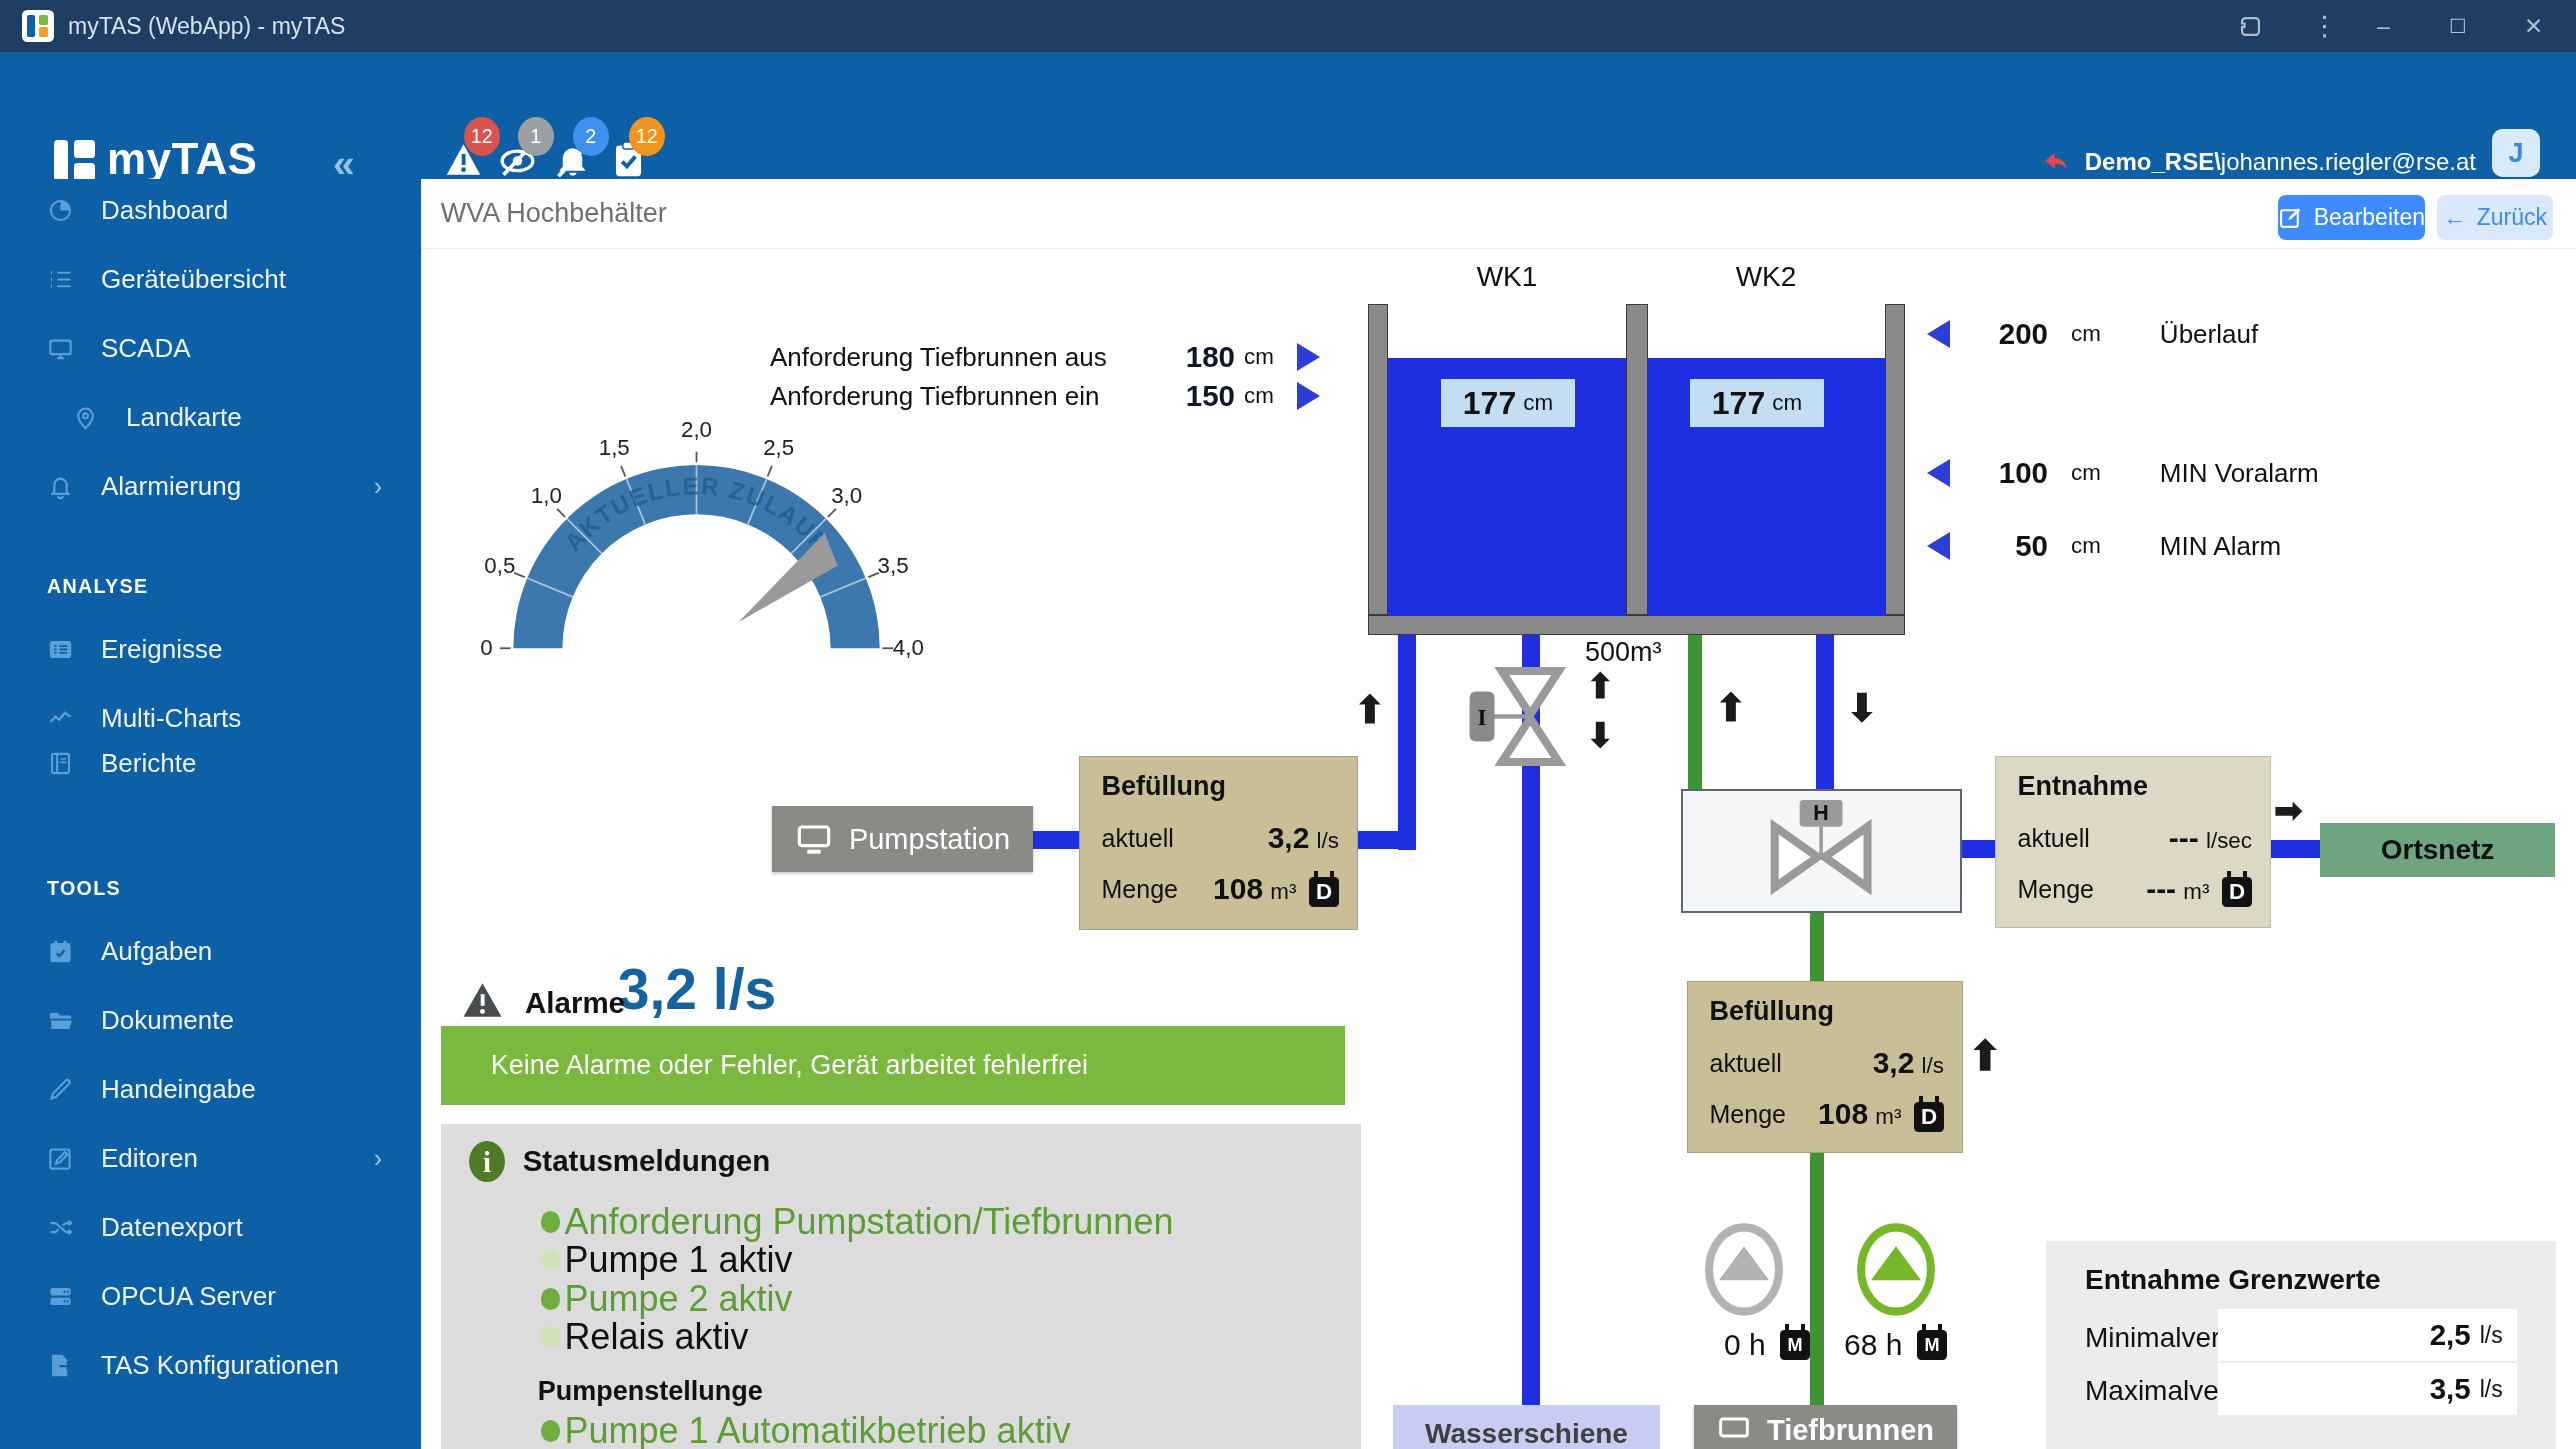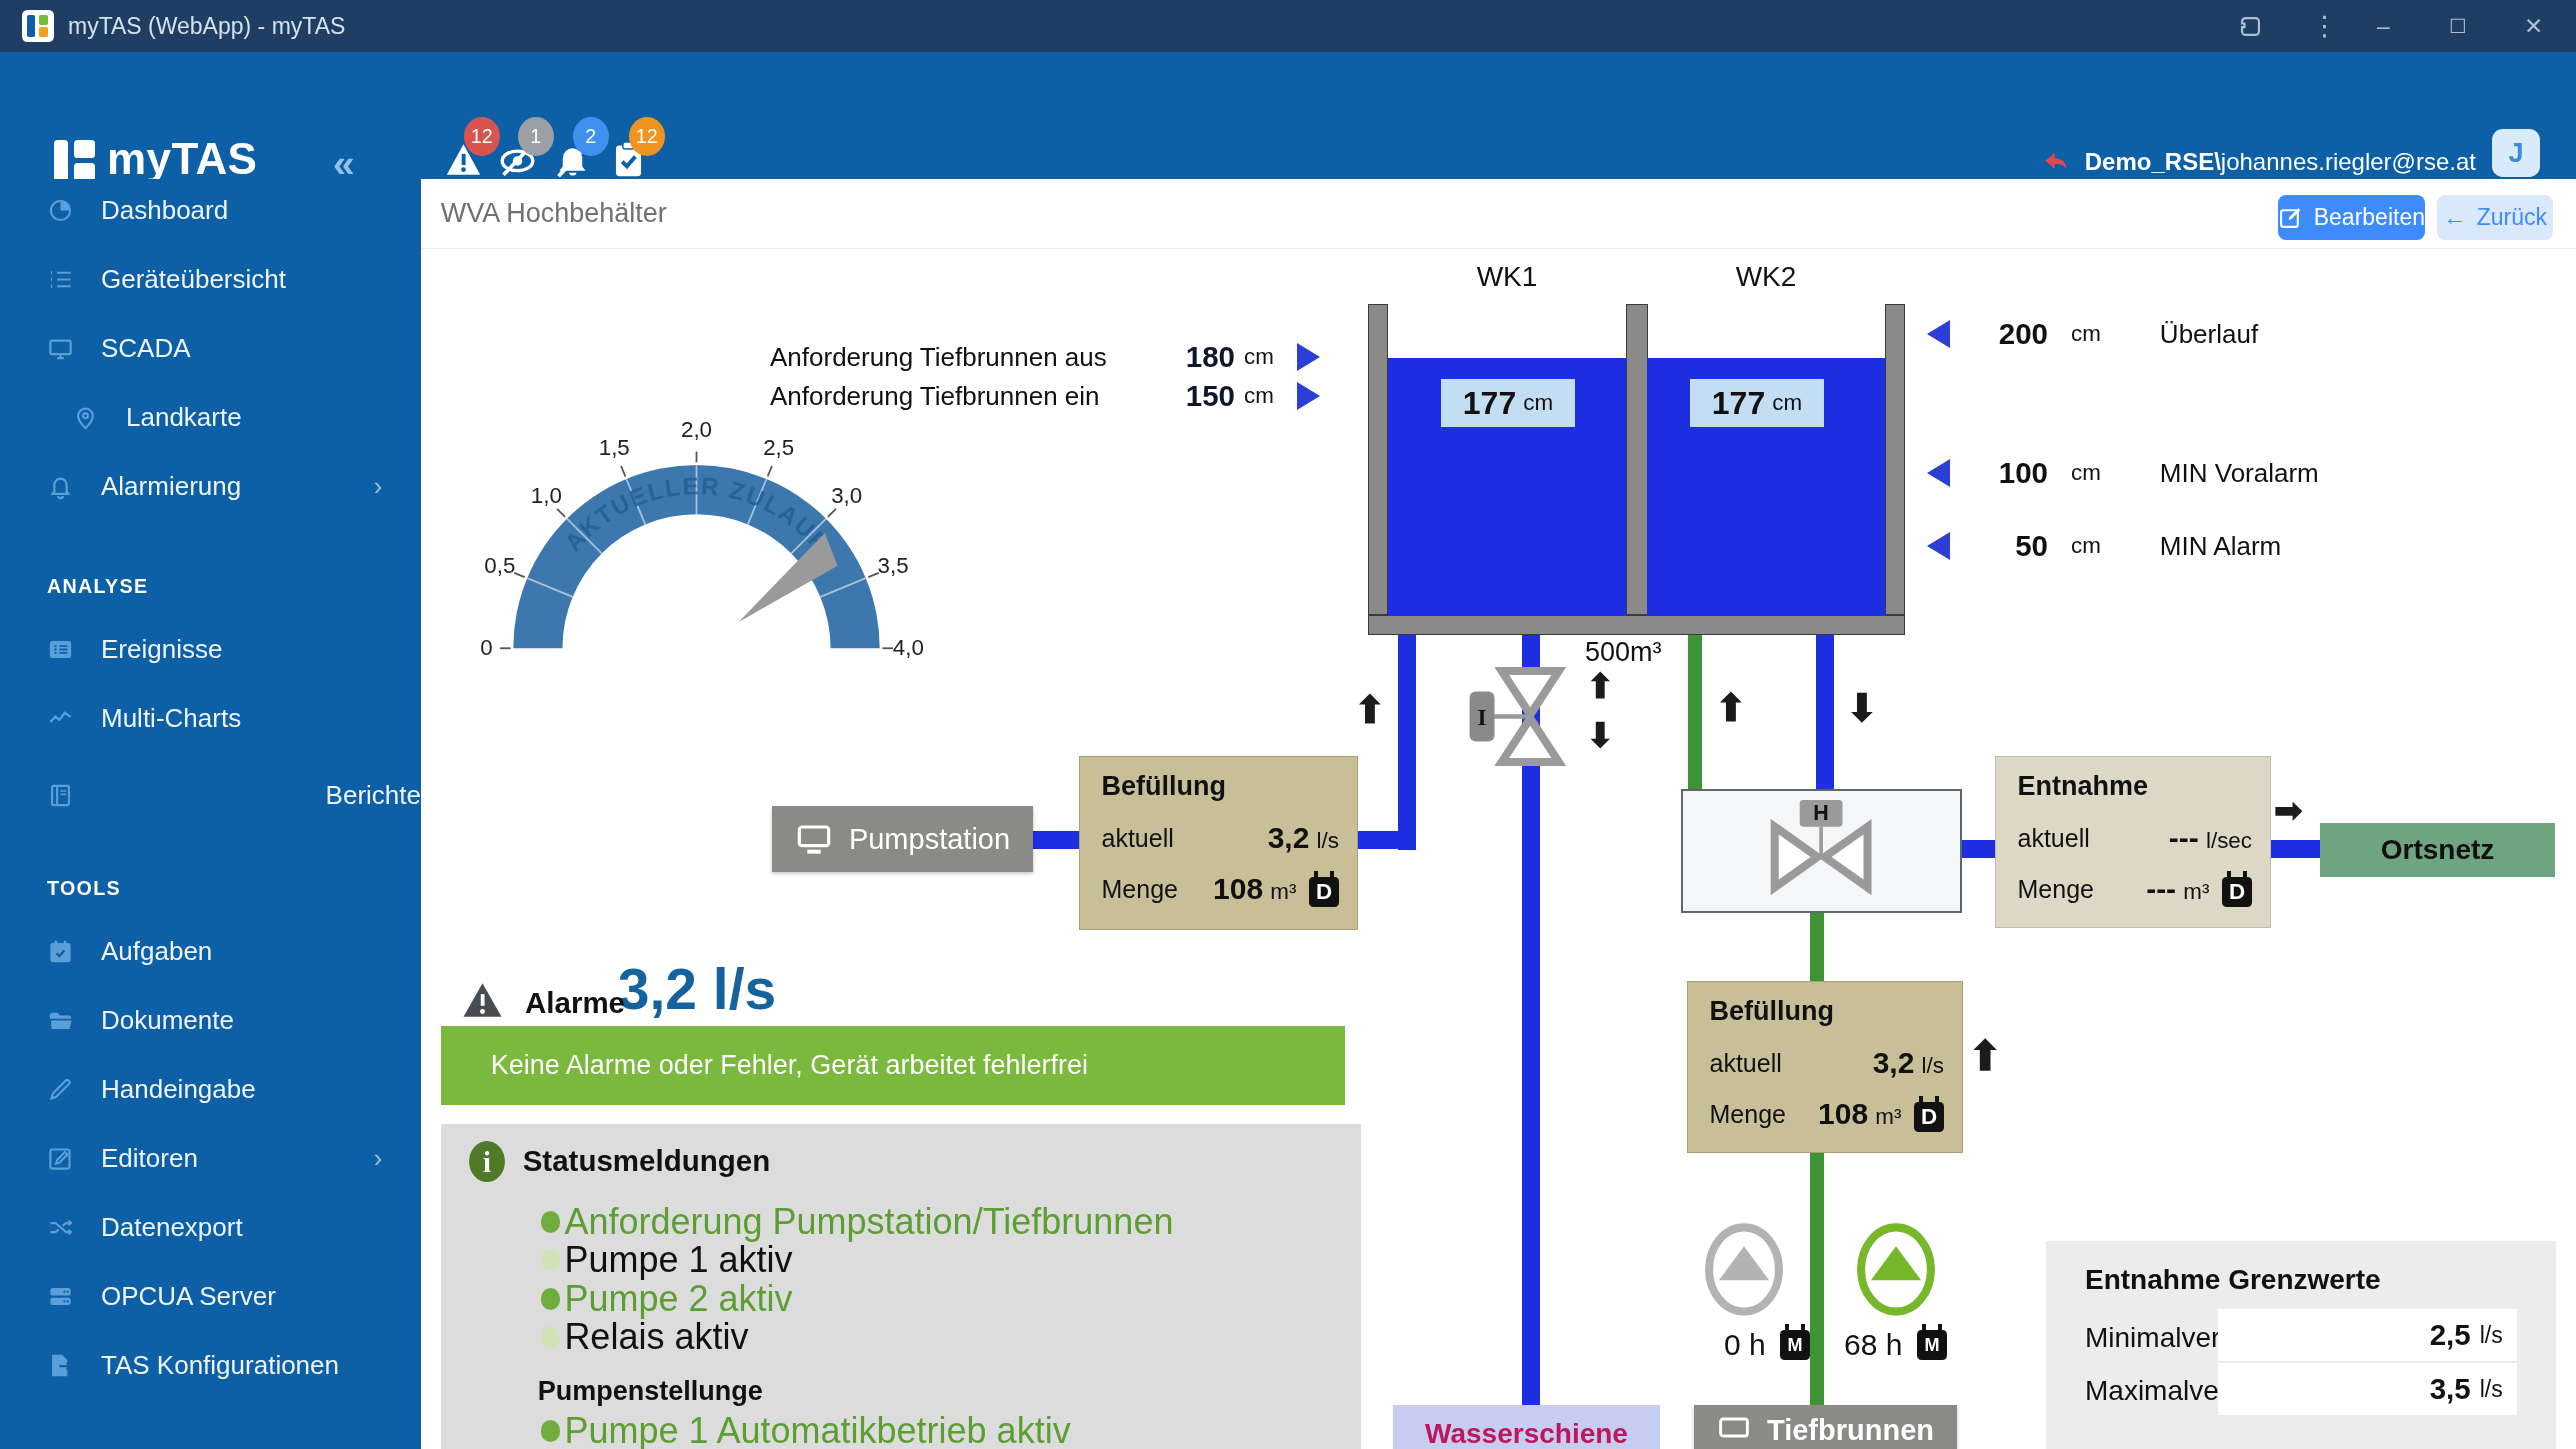--- a/index.html
+++ b/index.html
@@ -187,21 +187,21 @@
   </div>
   <div class="abs nav-item" style="top:505px;">
     <svg class="ni" viewBox="0 0 24 24" fill="none" stroke="currentColor" stroke-width="2">
         <path d="M3 15 l4.5-4.5 3.5 2.5 5-6 5 3.5"></path>
         <circle cx="7.5" cy="10.5" r="1.1" fill="currentColor" stroke="none"></circle>
         <circle cx="11" cy="13" r="1.1" fill="currentColor" stroke="none"></circle>
         <circle cx="16" cy="7" r="1.1" fill="currentColor" stroke="none"></circle>
       </svg>
     <span>Multi-Charts</span>
   </div>
-  <div class="abs nav-item" style="top:582px;justify-content:space-between;">
+  <div class="abs nav-item" style="top:550px;">
     <svg class="ni" viewBox="0 0 24 24" fill="none" stroke="currentColor" stroke-width="1.9">
         <rect x="4.5" y="3.5" width="15" height="17" rx="1.5"></rect>
         <path d="M9 3.5v17"></path>
         <path d="M12 8h5M12 11h5" stroke-width="1.4"></path>
       </svg>
     <span>Berichte</span>
   </div>
 
   <div class="abs nav-head" style="top:698px;">TOOLS</div>
   <div class="abs nav-item" style="top:738px;">
@@ -525,21 +525,21 @@
   </svg>
   <div class="abs" style="left:1246px;top:1149px;width:143px;display:flex;align-items:center;justify-content:flex-end;gap:9px;font-size:30px;color:#111;">
     <span>0 h</span>
       <span class="cal">M</span>
   </div>
   <div class="abs" style="left:1403px;top:1149px;width:143px;display:flex;align-items:center;justify-content:center;gap:9px;font-size:30px;color:#111;">
     <span>68 h</span>
       <span class="cal">M</span>
   </div>
 
-  <div class="abs" style="left:972px;top:1226px;width:267px;height:44px;background:#c7cdf2;display:flex;align-items:flex-start;justify-content:center;padding-top:12.5px;box-sizing:border-box;font-size:28px;font-weight:bold;color:#be185d;">Wasserschiene</div>
+  <div class="abs" style="left:972px;top:1226px;width:267px;height:44px;background:#c7cdf2;display:flex;align-items:flex-start;justify-content:center;padding-top:12.5px;box-sizing:border-box;font-size:28px;font-weight:bold;color:#404040;">Wasserschiene</div>
   <div class="abs graybox" style="left:1273px;top:1226px;width:263px;height:44px;align-items:flex-start;padding-top:9px;box-sizing:border-box;">
     <svg width="34" height="27" viewBox="0 0 28 20" fill="none" stroke="#fff" stroke-width="2.4">
         <rect x="3" y="3" width="22" height="14" rx="2"></rect>
       </svg>
     <span style="font-weight:bold;">Tiefbrunnen</span>
   </div>
 
   <div class="abs" style="left:1625px;top:1062px;width:510px;height:209px;background:#ececec;">
     <div class="abs" style="left:39px;top:23px;font-size:28px;font-weight:bold;color:#111;">Entnahme Grenzwerte</div>
     <div class="abs" style="left:39px;top:81px;font-size:28px;color:#111;">Minimalverbrauch</div>

